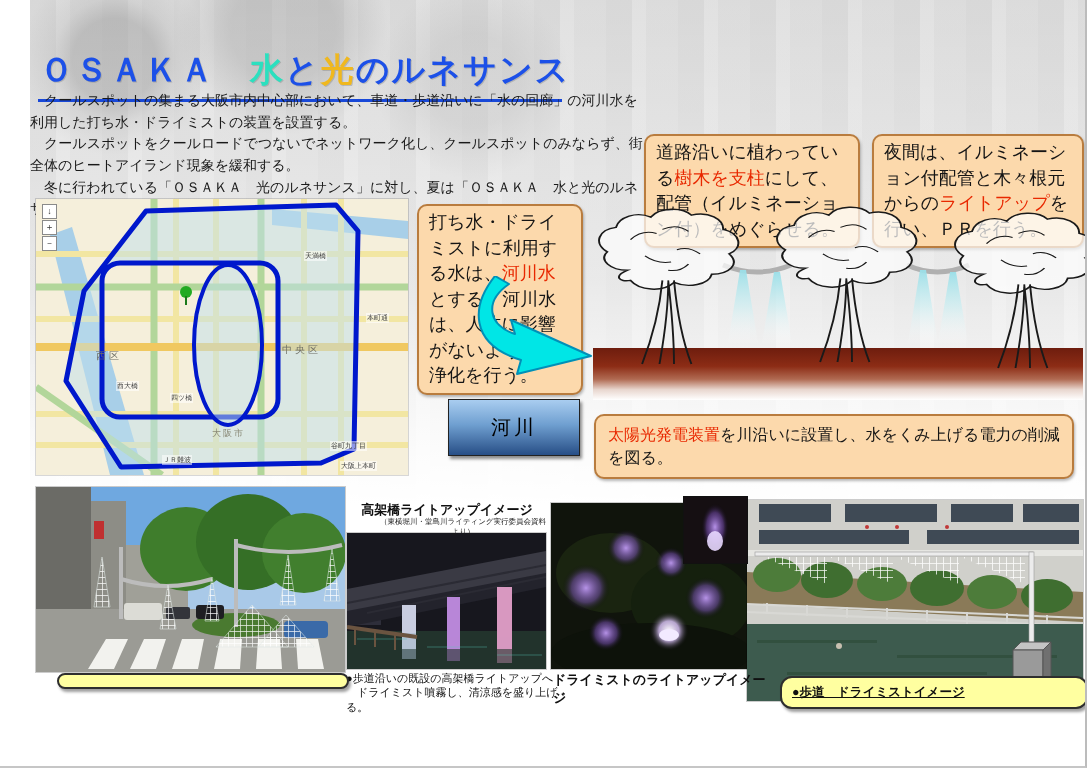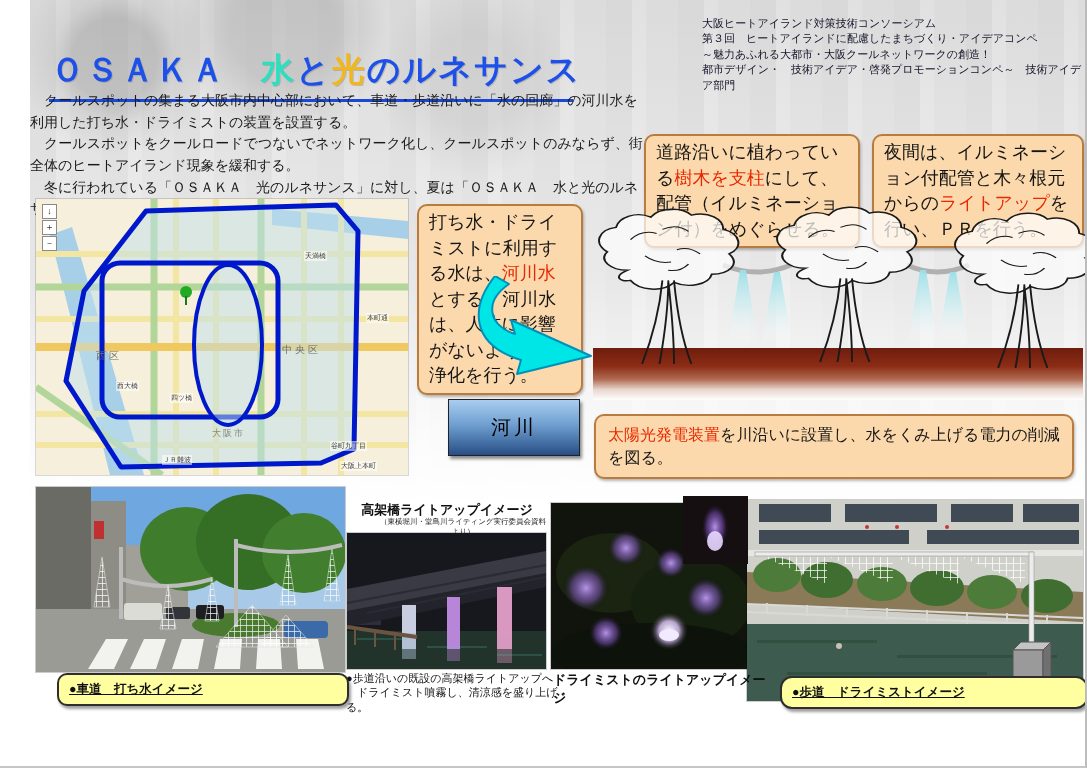--- a/index.html
+++ b/index.html
@@ -14,21 +14,21 @@
       linear-gradient(180deg, rgba(255,255,255,.38) 0%, rgba(255,255,255,.55) 55%, rgba(255,255,255,.92) 90%, #fff 100%),
       radial-gradient(circle at 8% 12%, rgba(90,90,90,.50) 0 42px, rgba(120,120,120,.28) 62px, transparent 95px),
       radial-gradient(circle at 24% 6%, rgba(110,110,110,.45) 0 52px, transparent 105px),
       radial-gradient(circle at 42% 16%, rgba(140,140,140,.38) 0 46px, transparent 98px),
       repeating-linear-gradient(90deg, rgba(150,150,150,.32) 0 26px, rgba(195,195,195,.32) 26px 40px, rgba(168,168,168,.32) 40px 72px),
       linear-gradient(180deg,#d4d4d4,#eeeeee);}
 
   
   #page-title{left:38px;top:26px;width:516px;font-size:33px;font-weight:bold;letter-spacing:2px;
     color:#1c50e8;border-bottom:3px solid #1848d8;padding:0 6px 6px 2px;white-space:nowrap;
-    text-shadow:1px 1px 0 rgba(120,120,120,.35);margin-left:11px;}
+    text-shadow:1px 1px 0 rgba(120,120,120,.35);}
   #page-title .c-mizu{color:#2be0bf;}
   #page-title .c-hikari{color:#f0b81e;}
   #org-block{left:702px;top:16px;width:382px;font-size:11px;line-height:1.4;color:#14142a;font-weight:500;}
 
   
   #intro{left:30px;top:90px;width:620px;font-size:14px;line-height:1.55;color:#1a1a1a;}
   #intro p{margin:0;}
 
   
   .callout{background:#fcd9ac;border:2px solid #b97c3e;border-radius:10px;padding:4px 10px;
@@ -82,26 +82,20 @@
 </style>
 </head>
 <body>
 
 <div id="poster">
 
   <div id="bg-city" class="abs"></div>
 
   <h1 id="page-title" class="abs"><span>ＯＳＡＫＡ　</span><span class="c-mizu">水</span><span>と</span><span class="c-hikari">光</span><span>のルネサンス</span></h1>
 
-  <div id="org-block" class="abs">
-    <div>大阪ヒートアイランド対策技術コンソーシアム</div>
-    <div>第３回　ヒートアイランドに配慮したまちづくり・アイデアコンペ</div>
-    <div>～魅力あふれる大都市・大阪クールネットワークの創造！</div>
-    <div>都市デザイン・　技術アイデア・啓発プロモーションコンペ～　技術アイデア部門</div>
-  </div>
 
   <div id="intro" class="abs">
     <p>　クールスポットの集まる大阪市内中心部において、車道・歩道沿いに「水の回廊」の河川水を利用した打ち水・ドライミストの装置を設置する。</p>
     <p>　クールスポットをクールロードでつないでネットワーク化し、クールスポットのみならず、街全体のヒートアイランド現象を緩和する。</p>
     <p>　冬に行われている「ＯＳＡＫＡ　光のルネサンス」に対し、夏は「ＯＳＡＫＡ　水と光のルネサンス」を開催し、ヒートアイランド対策をＰＲする。</p>
   </div>
 
   <div id="callout-tree" class="abs callout"><span>道路沿いに植わっている</span><span class="red">樹木を支柱</span><span>にして、配管（イルミネーション付）をめぐらせる。</span></div>
 
   <div id="callout-night" class="abs callout"><span>夜間は、イルミネーション付配管と木々根元からの</span><span class="red">ライトアップ</span><span>を行い、ＰＲを行う。</span></div>
@@ -411,20 +405,19 @@
   </div>
 
   <div id="bridge-note" class="abs">
     <div>●歩道沿いの既設の高架橋ライトアップへ</div>
     <div>　ドライミスト噴霧し、清涼感を盛り上げる。</div>
   </div>
 
   <div id="mist-caption" class="abs">ドライミストのライトアップイメージ</div>
 
   <div id="ybox-left" class="abs ybox">
-    <div class="ytitle">●車道　打ち水イメージ</div>
   </div>
 
   <div id="ybox-right" class="abs ybox">
     <div class="ytitle">●歩道　ドライミストイメージ</div>
   </div>
 
 </div>
 
 </body></html>

